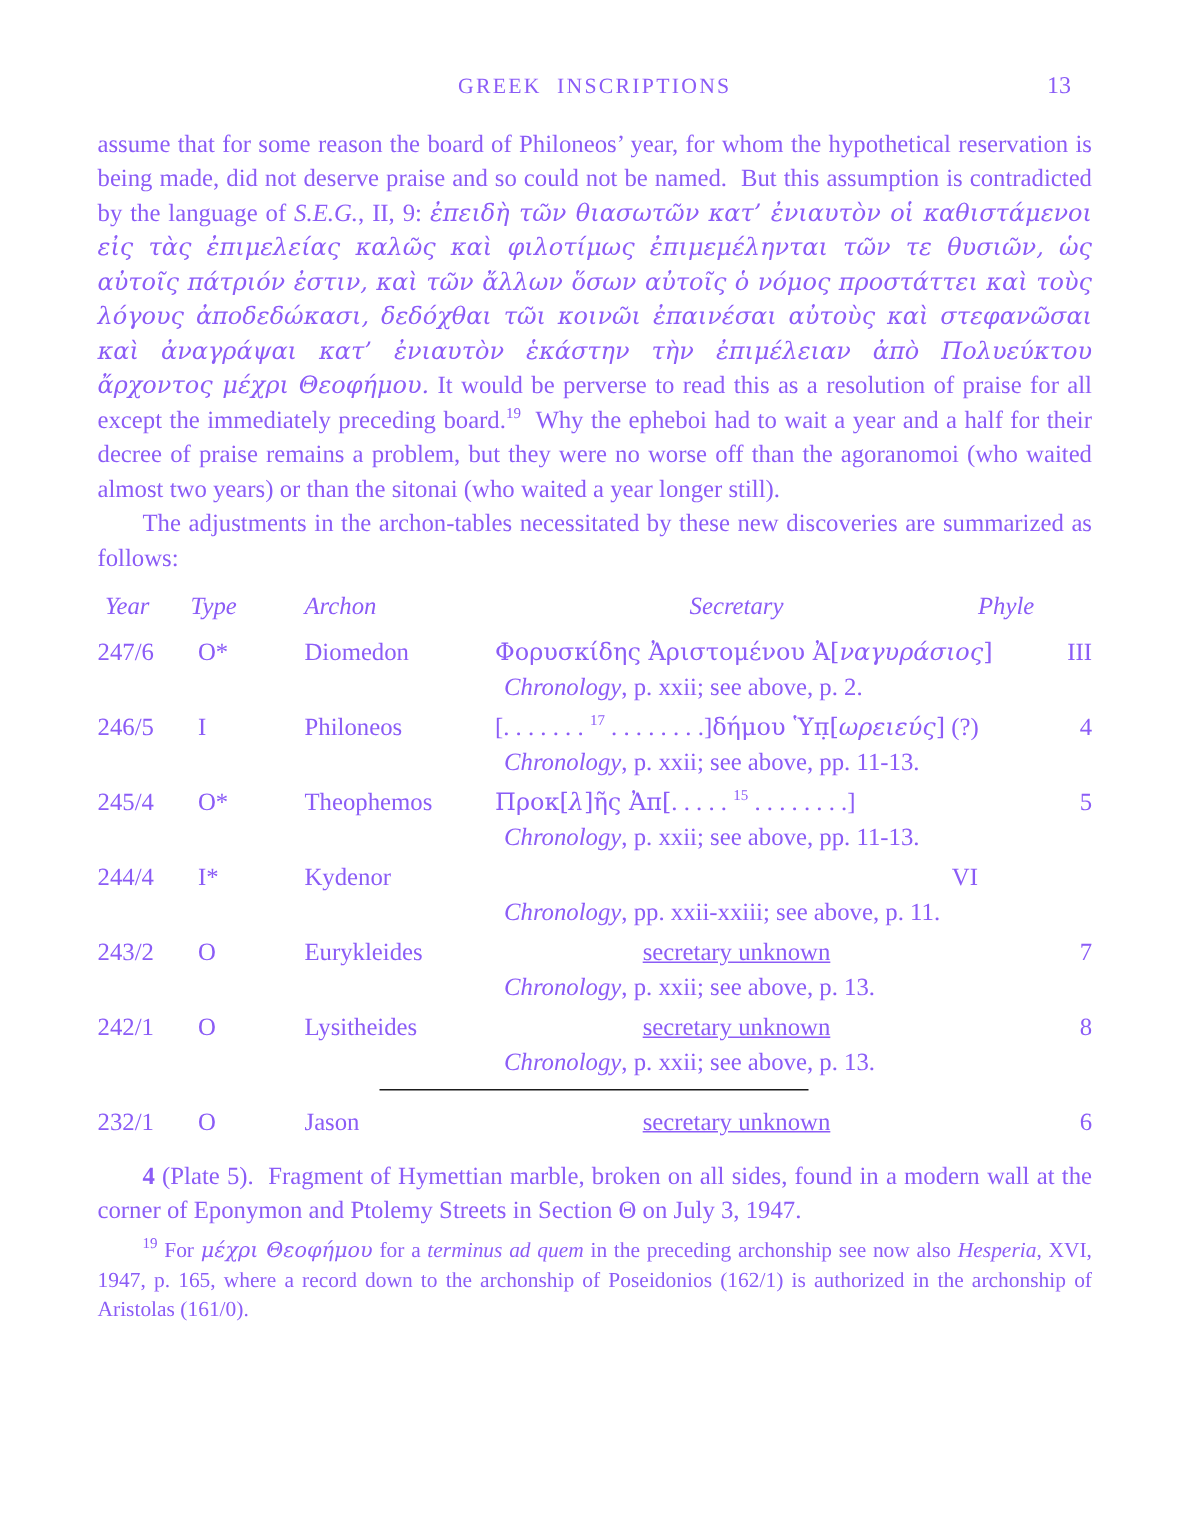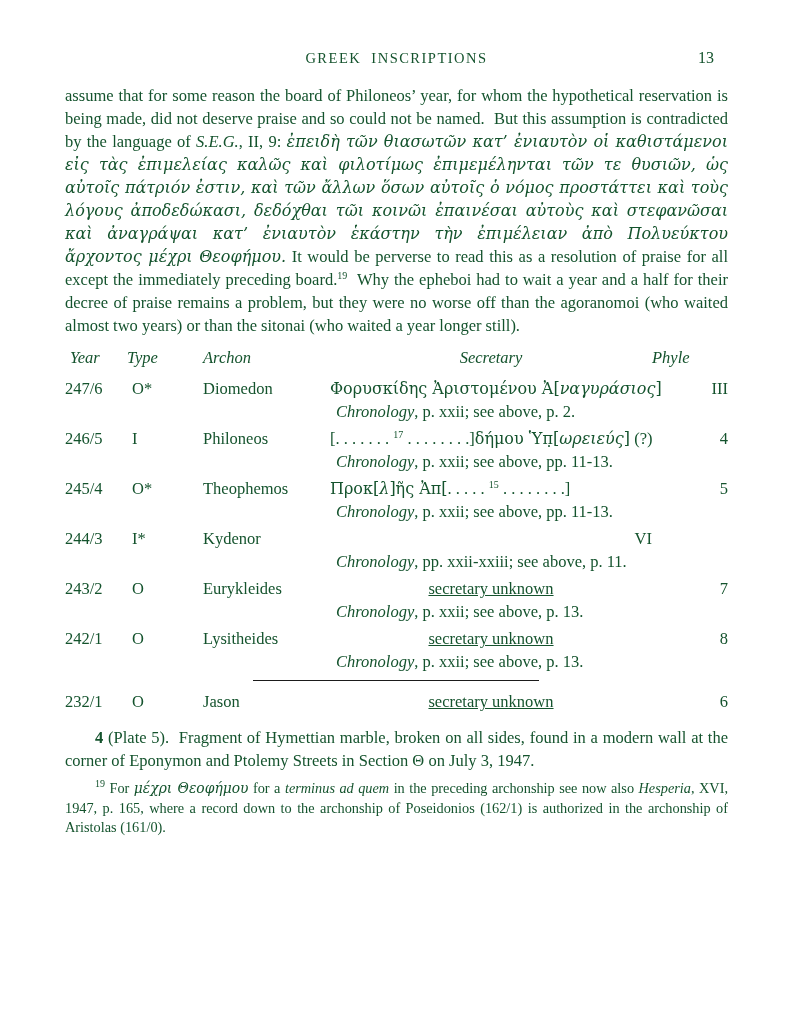--- a/index.html
+++ b/index.html
@@ -1,18 +1,18 @@
 <!DOCTYPE html>
 <html><head>
 <meta charset="utf-8">
 <style>
   html, body { margin:0; padding:0; background:#e9e9e9; }
   .page {
     position:relative; width:790px; height:1024px; margin:0 auto;
-    background:#ffffff; color:#14532d; box-sizing:border-box;
+    background:#ffffff; color:#8b5cf6; box-sizing:border-box;
     padding:50px 62px 0 65px; overflow:hidden;
     font-family:"Liberation Serif","DejaVu Serif",serif;
   }
   .pg-header { position:relative; text-align:center; font-size:14.5px;
     letter-spacing:1.5px; word-spacing:5px; margin-bottom:17px; }
   .pg-num { position:absolute; right:14px; top:-1px; font-size:16px;
     letter-spacing:0; word-spacing:0; }
   .bodytext p { margin:0; font-size:16.5px; line-height:23px; text-align:justify; }
   .indent { text-indent:30px; }
   .seg-n { }
@@ -44,20 +44,21 @@
 
 <div class="page">
 
   <div class="pg-header">
     <span>GREEK INSCRIPTIONS</span>
     <span class="pg-num">13</span>
   </div>
 
   <div class="bodytext">
     <p><span class="seg-n">assume that for some reason the board of Philoneos’ year, for whom the hypothetical reservation is being made, did not deserve praise and so could not be named.&nbsp; But this assumption is contradicted by the language of </span><span class="seg-i">S.E.G.</span><span class="seg-n">, II, 9: </span><span class="seg-g">ἐπειδὴ τῶν θιασωτῶν κατ’ ἐνιαυτὸν οἱ καθιστάμενοι εἰς τὰς ἐπιμελείας καλῶς καὶ φιλοτίμως ἐπιμεμέληνται τῶν τε θυσιῶν, ὡς αὐτοῖς πάτριόν ἐστιν, καὶ τῶν ἄλλων ὅσων αὐτοῖς ὁ νόμος προστάττει καὶ τοὺς λόγους ἀποδεδώκασι, δεδόχθαι τῶι κοινῶι ἐπαινέσαι αὐτοὺς καὶ στεφανῶσαι καὶ ἀναγράψαι κατ’ ἐνιαυτὸν ἑκάστην τὴν ἐπιμέλειαν ἀπὸ Πολυεύκτου ἄρχοντος μέχρι Θεοφήμου.</span><span class="seg-n"> It would be perverse to read this as a resolution of praise for all except the immediately preceding board.</span><span class="seg-sup">19</span><span class="seg-n">&nbsp; Why the epheboi had to wait a year and a half for their decree of praise remains a problem, but they were no worse off than the agoranomoi (who waited almost two years) or than the sitonai (who waited a year longer still).</span></p>
+    <p class="indent"><span class="seg-n">The adjustments in the archon-tables necessitated by these new discoveries are summarized as follows:</span></p>
   </div>
 
   <div class="archon-table">
     <div class="t-line t-head">
       <div class="h-year">Year</div>
       <div class="h-type">Type</div>
       <div class="h-archon">Archon</div>
       <div class="h-sec">Secretary</div>
       <div class="h-phyle">Phyle</div>
     </div>
@@ -93,21 +94,21 @@
             <div class="c-archon">Theophemos</div>
             <div class="c-sec"><span class="seg-u">Προκ[</span><span class="seg-g">λ</span><span class="seg-u">]ῆς Ἀπ[</span><span class="seg-n">. . . . . </span><span class="seg-sup">15</span><span class="seg-n"> . . . . . . . .]</span></div>
             <div class="c-phyle">5</div>
           </div>
           <div class="t-line">
             <div class="c-note"><span class="seg-i">Chronology</span><span class="seg-n">, p. xxii; see above, pp. 11-13.</span></div>
           </div>
         </div>
         <div class="t-row">
           <div class="t-line">
-            <div class="c-year">244/3</div>
+            <div class="c-year">244/4</div>
             <div class="c-type">I*</div>
             <div class="c-archon">Kydenor</div>
             <div class="c-phyle">VI</div>
           </div>
           <div class="t-line">
             <div class="c-note"><span class="seg-i">Chronology</span><span class="seg-n">, pp. xxii-xxiii; see above, p. 11.</span></div>
           </div>
         </div>
         <div class="t-row">
           <div class="t-line">

